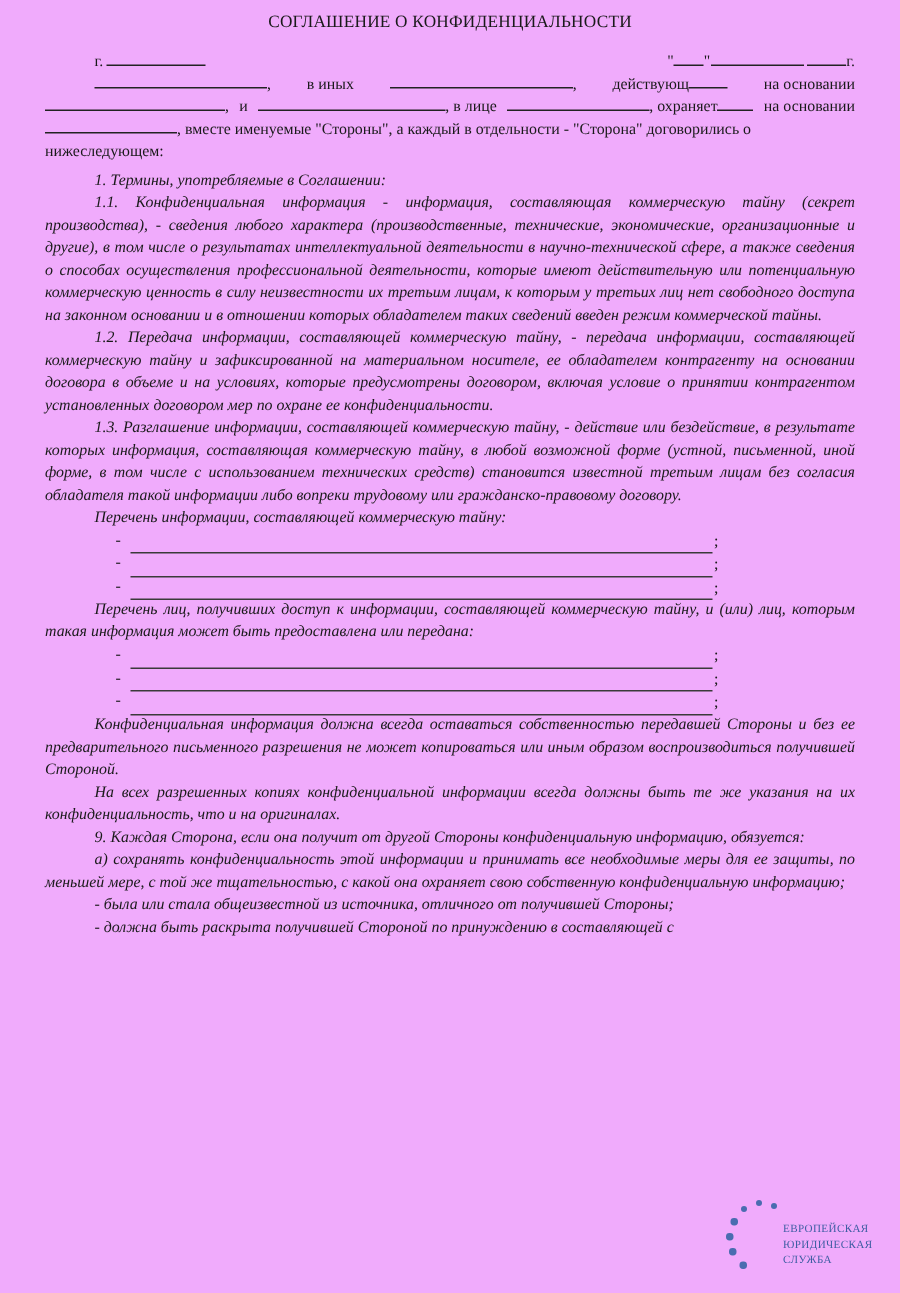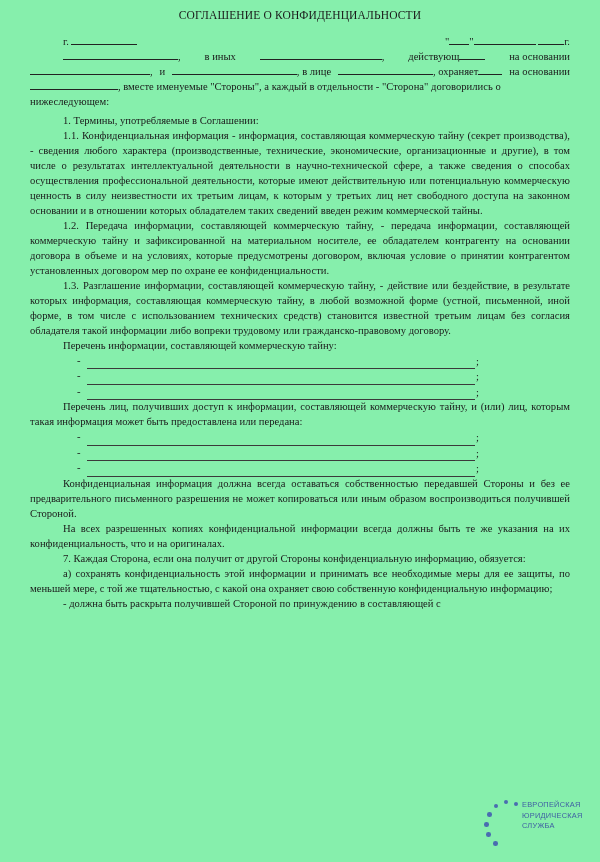--- a/index.html
+++ b/index.html
@@ -9,21 +9,21 @@
   }
   body {
     font-family: "Liberation Serif", "DejaVu Serif", serif;
     color: #1a1a1a;
   }
   #page {
     position: relative;
     width: 600px;
     height: 862px;
     overflow: hidden;
-    background: #86efac;
+    background: #f0abfc;
     box-sizing: border-box;
     padding: 0 30px;
   }
   .doc-title {
     text-align: center;
     font-size: 11.5px;
     letter-spacing: 0.15px;
     margin: 6px 0 0 0;
     padding-top: 3px;
     font-weight: normal;
@@ -80,20 +80,21 @@
     text-align: justify;
     text-justify: inter-word;
     margin: 0;
   }
   p.para {
     margin: 0;
     text-indent: 33px;
     text-align: justify;
     font-size: 10.6px;
     line-height: 1.415;
+    font-style: italic;
   }
 
   
   .blank-list {
     margin: 0;
     padding: 0;
   }
   .blank-row {
     display: flex;
     align-items: flex-end;
@@ -134,26 +135,26 @@
   #logo .d {
     position: absolute;
     width: 4px; height: 4px;
     border-radius: 50%;
     background: #4a6cb0;
   }
   #logo .d.big { width: 4.6px; height: 4.6px; }
   #logo .ltext {
     position: absolute;
     left: 42px;
-    top: 2px;
+    top: 16px;
     color: #3f5ea3;
     font-size: 7.4px;
     line-height: 1.42;
     letter-spacing: 0.25px;
-    font-family: Liberation Sans, sans-serif;
+    font-family: Liberation Serif, serif;
     white-space: nowrap;
   }
 </style>
 </head>
 <body>
 
 <div id="page">
 
   <h1 class="doc-title">СОГЛАШЕНИЕ О КОНФИДЕНЦИАЛЬНОСТИ</h1>
 
@@ -242,22 +243,23 @@
       </div>
       <div class="blank-row">
         <span class="dash">-</span>
         <span class="rule"></span>
         <span class="semi">;</span>
       </div>
     </div>
 
     <p class="para">Конфиденциальная информация должна всегда оставаться собственностью передавшей Стороны и без ее предварительного письменного разрешения не может копироваться или иным образом воспроизводиться получившей Стороной.</p>
     <p class="para">На всех разрешенных копиях конфиденциальной информации всегда должны быть те же указания на их конфиденциальность, что и на оригиналах.</p>
-    <p class="para">7. Каждая Сторона, если она получит от другой Стороны конфиденциальную информацию, обязуется:</p>
+    <p class="para">9. Каждая Сторона, если она получит от другой Стороны конфиденциальную информацию, обязуется:</p>
     <p class="para">а) сохранять конфиденциальность этой информации и принимать все необходимые меры для ее защиты, по меньшей мере, с той же тщательностью, с какой она охраняет свою собственную конфиденциальную информацию;</p>
+    <p class="para">- была или стала общеизвестной из источника, отличного от получившей Стороны;</p>
     <p class="para">- должна быть раскрыта получившей Стороной по принуждению в составляющей с</p>
 
   </div>
 
   <div id="logo">
     <div class="dots">
       <span class="d" style="left:24px; top:0px;"></span>
       <span class="d" style="left:34px; top:1.5px;"></span>
       <span class="d" style="left:14px; top:4px;"></span>
       <span class="d big" style="left:7px;  top:12px;"></span>

